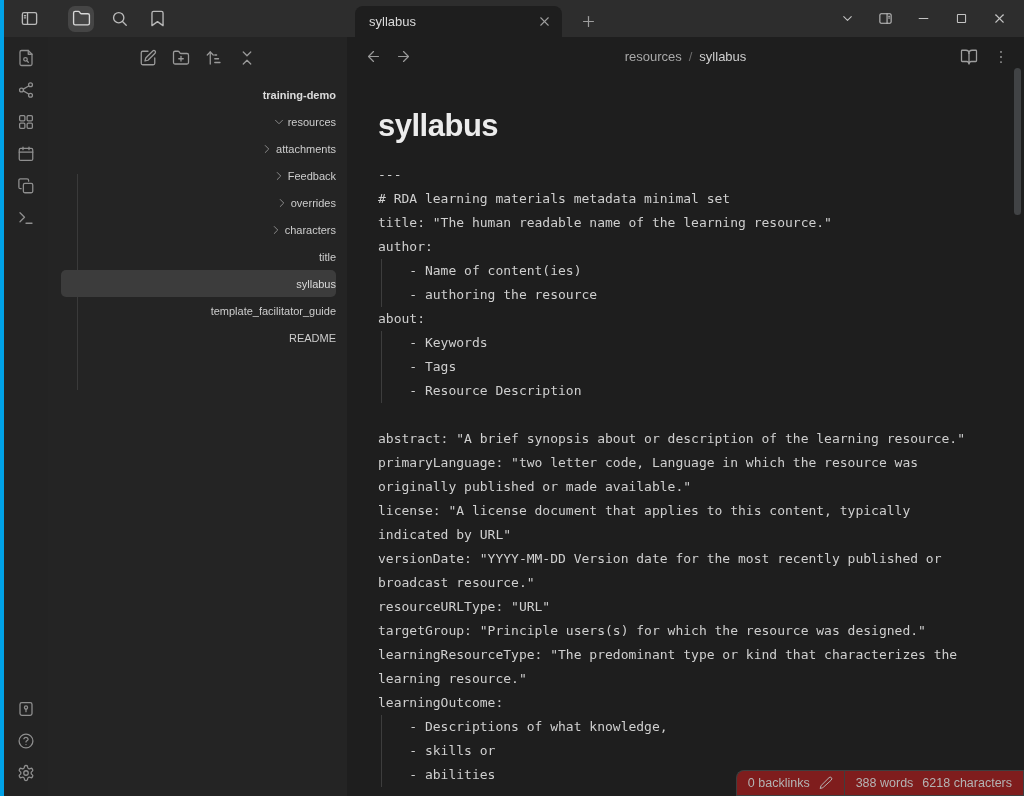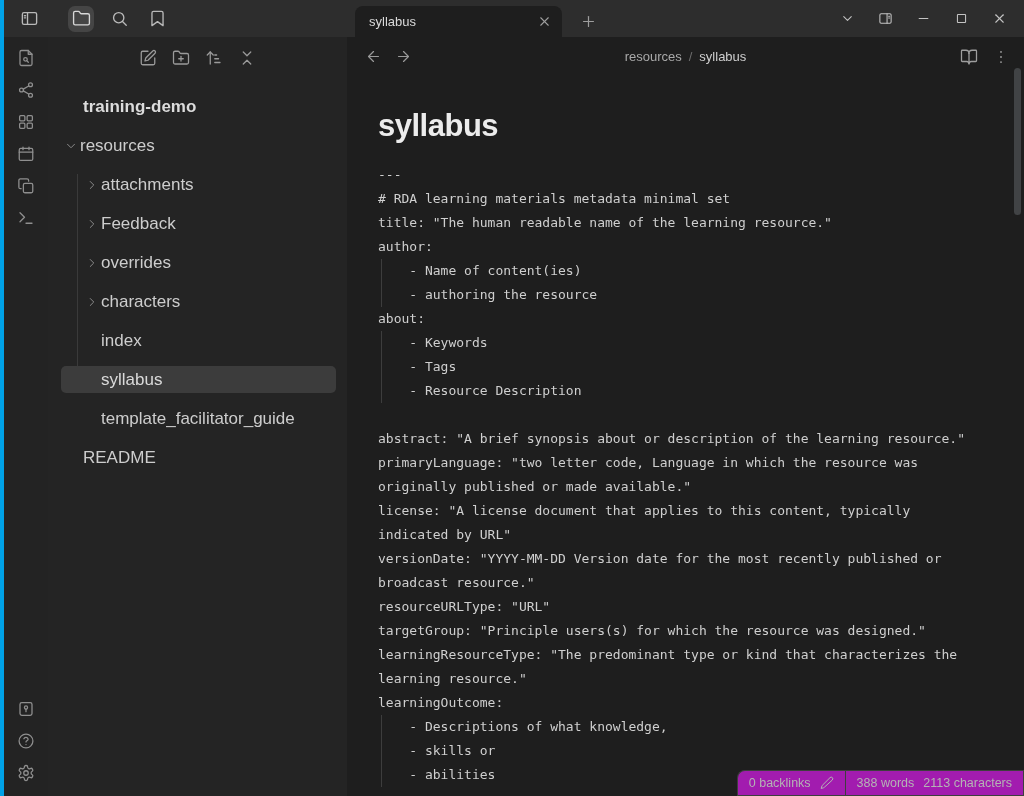--- a/index.html
+++ b/index.html
@@ -39,22 +39,22 @@
   .rb-btn { width:18px; height:18px; }
   .rb-btn .ic { width:18px; height:18px; }
 
   
   .file-pane { position:absolute; left:48px; top:37px; bottom:0; width:299px; background:#242424; }
   .pane-header { height:42px; display:flex; align-items:center; justify-content:center; gap:9px; color:#9a9a9a; }
   .ph-btn { width:24px; height:24px; display:flex; align-items:center; justify-content:center; border-radius:5px; }
   .ph-btn .ic { width:18px; height:18px; }
   .tree { position:relative; padding-top:2px; }
   .tree-guide { position:absolute; left:29px; top:95px; height:216px; width:1px; background:#3a3a3a; }
-  .tree-row { position:relative; height:27px; margin:12px 11px 0 13px; border-radius:5px; display:flex; align-items:center;
-              font-size:17px; color:#cdcdcd; cursor:default; white-space:nowrap; }
+  .tree-row { position:relative; height:27px; margin:0 11px 0 13px; border-radius:5px; display:flex; align-items:center;
+              font-size:11px; color:#cdcdcd; cursor:default; white-space:nowrap;justify-content:flex-end; }
   .tree-row.selected { background:#3c3c3c; color:#dadada; }
   .tree-row .chev { width:14px; height:14px; color:#8a8a8a; margin-right:2px; flex:0 0 auto; }
   .tree-row.vault-title { font-weight:bold; color:#dcdcdc; padding-left:22px; }
   .tree-row.lvl0.has-chev { padding-left:3px; }
   .tree-row.lvl0.no-chev { padding-left:22px; }
   .tree-row.lvl1.has-chev { padding-left:24px; }
   .tree-row.lvl1.no-chev { padding-left:40px; }
 
   
   .editor { position:absolute; left:347px; top:0; right:0; bottom:0; }
@@ -75,21 +75,21 @@
   .doc-title { position:absolute; left:31px; top:71px; font-size:31px; font-weight:bold; color:#ececec; letter-spacing:-0.5px; }
   .content-lines { position:absolute; left:31px; top:126px; width:610px; font-family:"DejaVu Sans Mono", monospace;
                    font-size:13px; line-height:24px; color:#cfcfcf; }
   .cline { position:relative; white-space:pre; height:24px; }
   .cline.guide::before { content:''; position:absolute; left:3px; top:0; bottom:0; width:1px; background:#3d3d3d; }
 
   .scroll-thumb { position:absolute; right:3px; top:31px; width:7px; height:147px; background:#414345; border-radius:4px; }
 
   
   .status-bar { position:absolute; right:0; bottom:0; display:flex; z-index:40; font-size:12.5px; color:#b4b4b4; }
-  .status-seg { height:26px; background:#a21caf; border:1px solid #3e3e3e; display:flex; align-items:center; gap:9px; padding:0 11px; }
+  .status-seg { height:26px; background:#7f1d1d; border:1px solid #3e3e3e; display:flex; align-items:center; gap:9px; padding:0 11px; }
   .status-seg.left { border-radius:8px 0 0 0; border-right:none; }
   .status-pencil { width:14px; height:14px; color:#b4b4b4; }
 </style>
 </head>
 <body>
 
 <div class="accent-strip"></div>
 
 <div class="topbar">
   <div class="tb-left" id="workspace-switcher">
@@ -338,21 +338,21 @@
       </div>
       <div class="tree-row lvl1 has-chev">
         <span class="ic chev">
           <svg viewBox="0 0 24 24" fill="none" stroke="currentColor" stroke-width="1.7" stroke-linecap="round" stroke-linejoin="round">
             <path d="m9 6 6 6-6 6"></path>
           </svg>
         </span>
         <span>characters</span>
       </div>
       <div class="tree-row lvl1 no-chev">
-        <span>index</span>
+        <span>title</span>
       </div>
       <div class="tree-row lvl1 no-chev selected">
         <span>syllabus</span>
       </div>
       <div class="tree-row lvl1 no-chev">
         <span>template_facilitator_guide</span>
       </div>
       <div class="tree-row lvl0 no-chev">
         <span>README</span>
       </div>
@@ -434,15 +434,15 @@
   <div class="status-seg left">
     <span>0 backlinks</span>
     <span class="ic status-pencil">
         <svg viewBox="0 0 24 24" fill="none" stroke="currentColor" stroke-width="1.7" stroke-linecap="round" stroke-linejoin="round">
           <path d="M21.2 6.8a2 2 0 0 0-4-4L3.8 16.2a2 2 0 0 0-.5.8l-1.3 4.4 4.4-1.3a2 2 0 0 0 .8-.5z"></path>
         </svg>
       </span>
   </div>
   <div class="status-seg">
     <span>388 words</span>
-    <span>2113 characters</span>
+    <span>6218 characters</span>
   </div>
 </div>
 
 </body></html>

